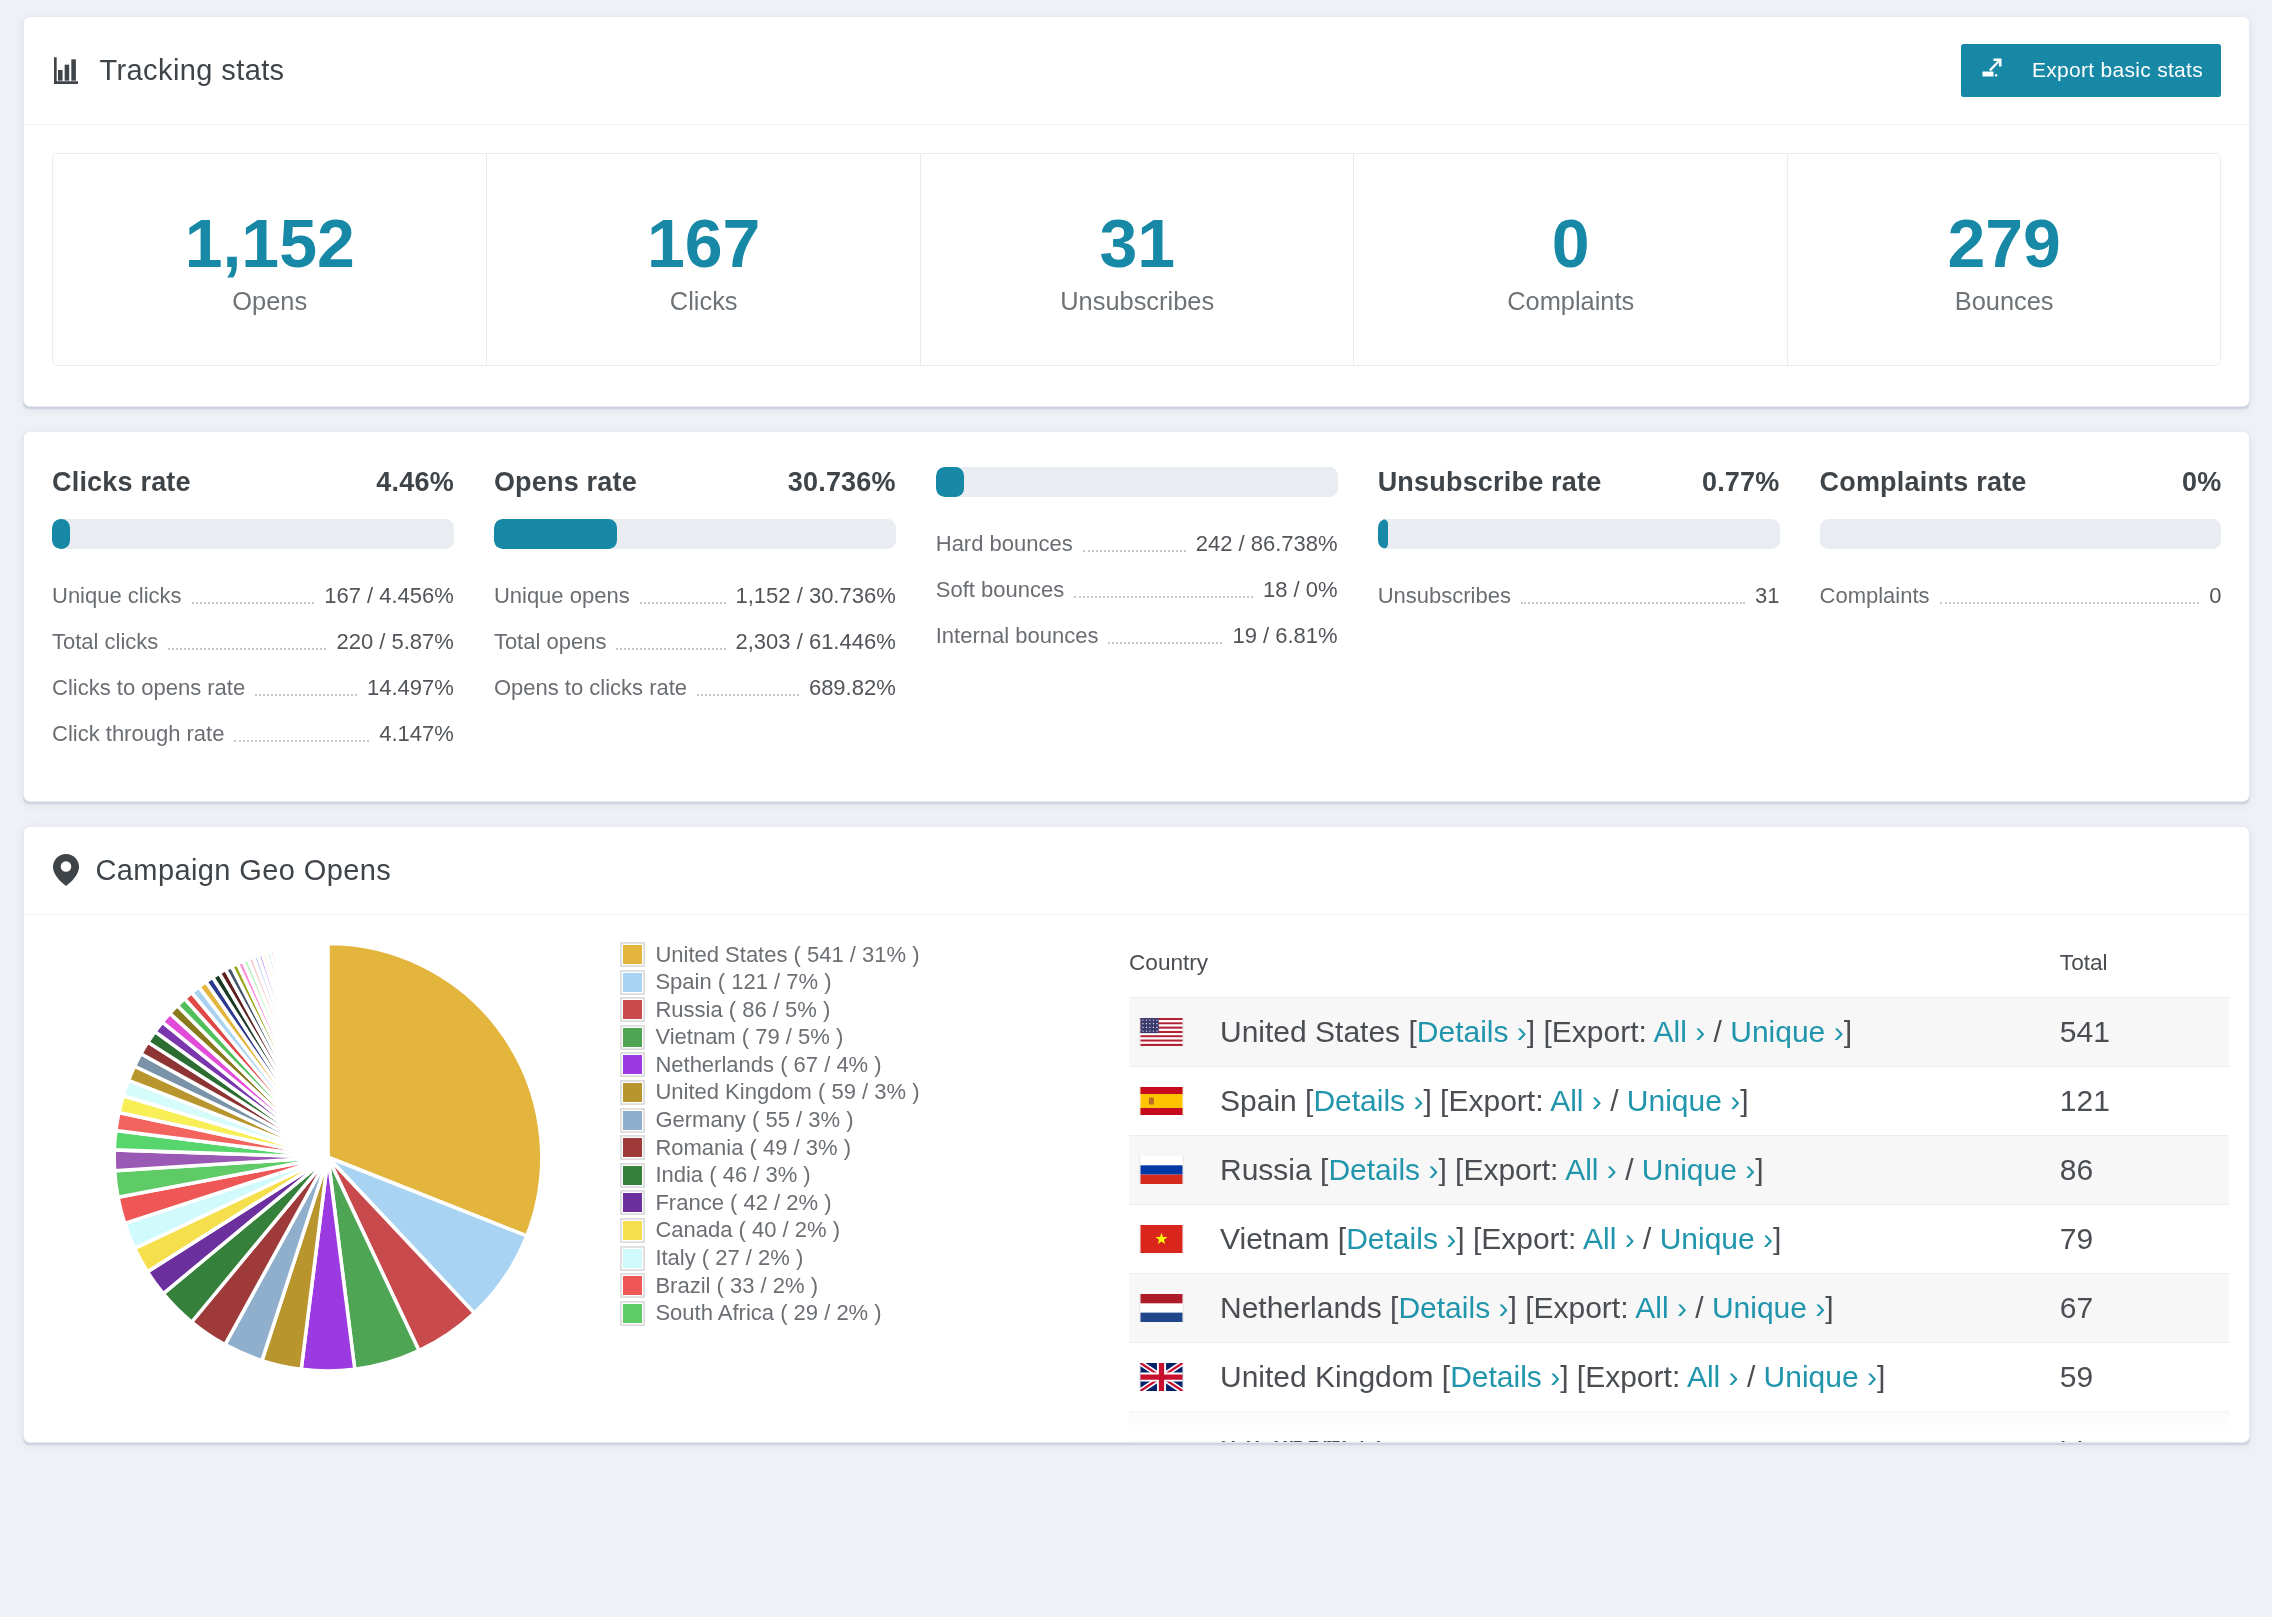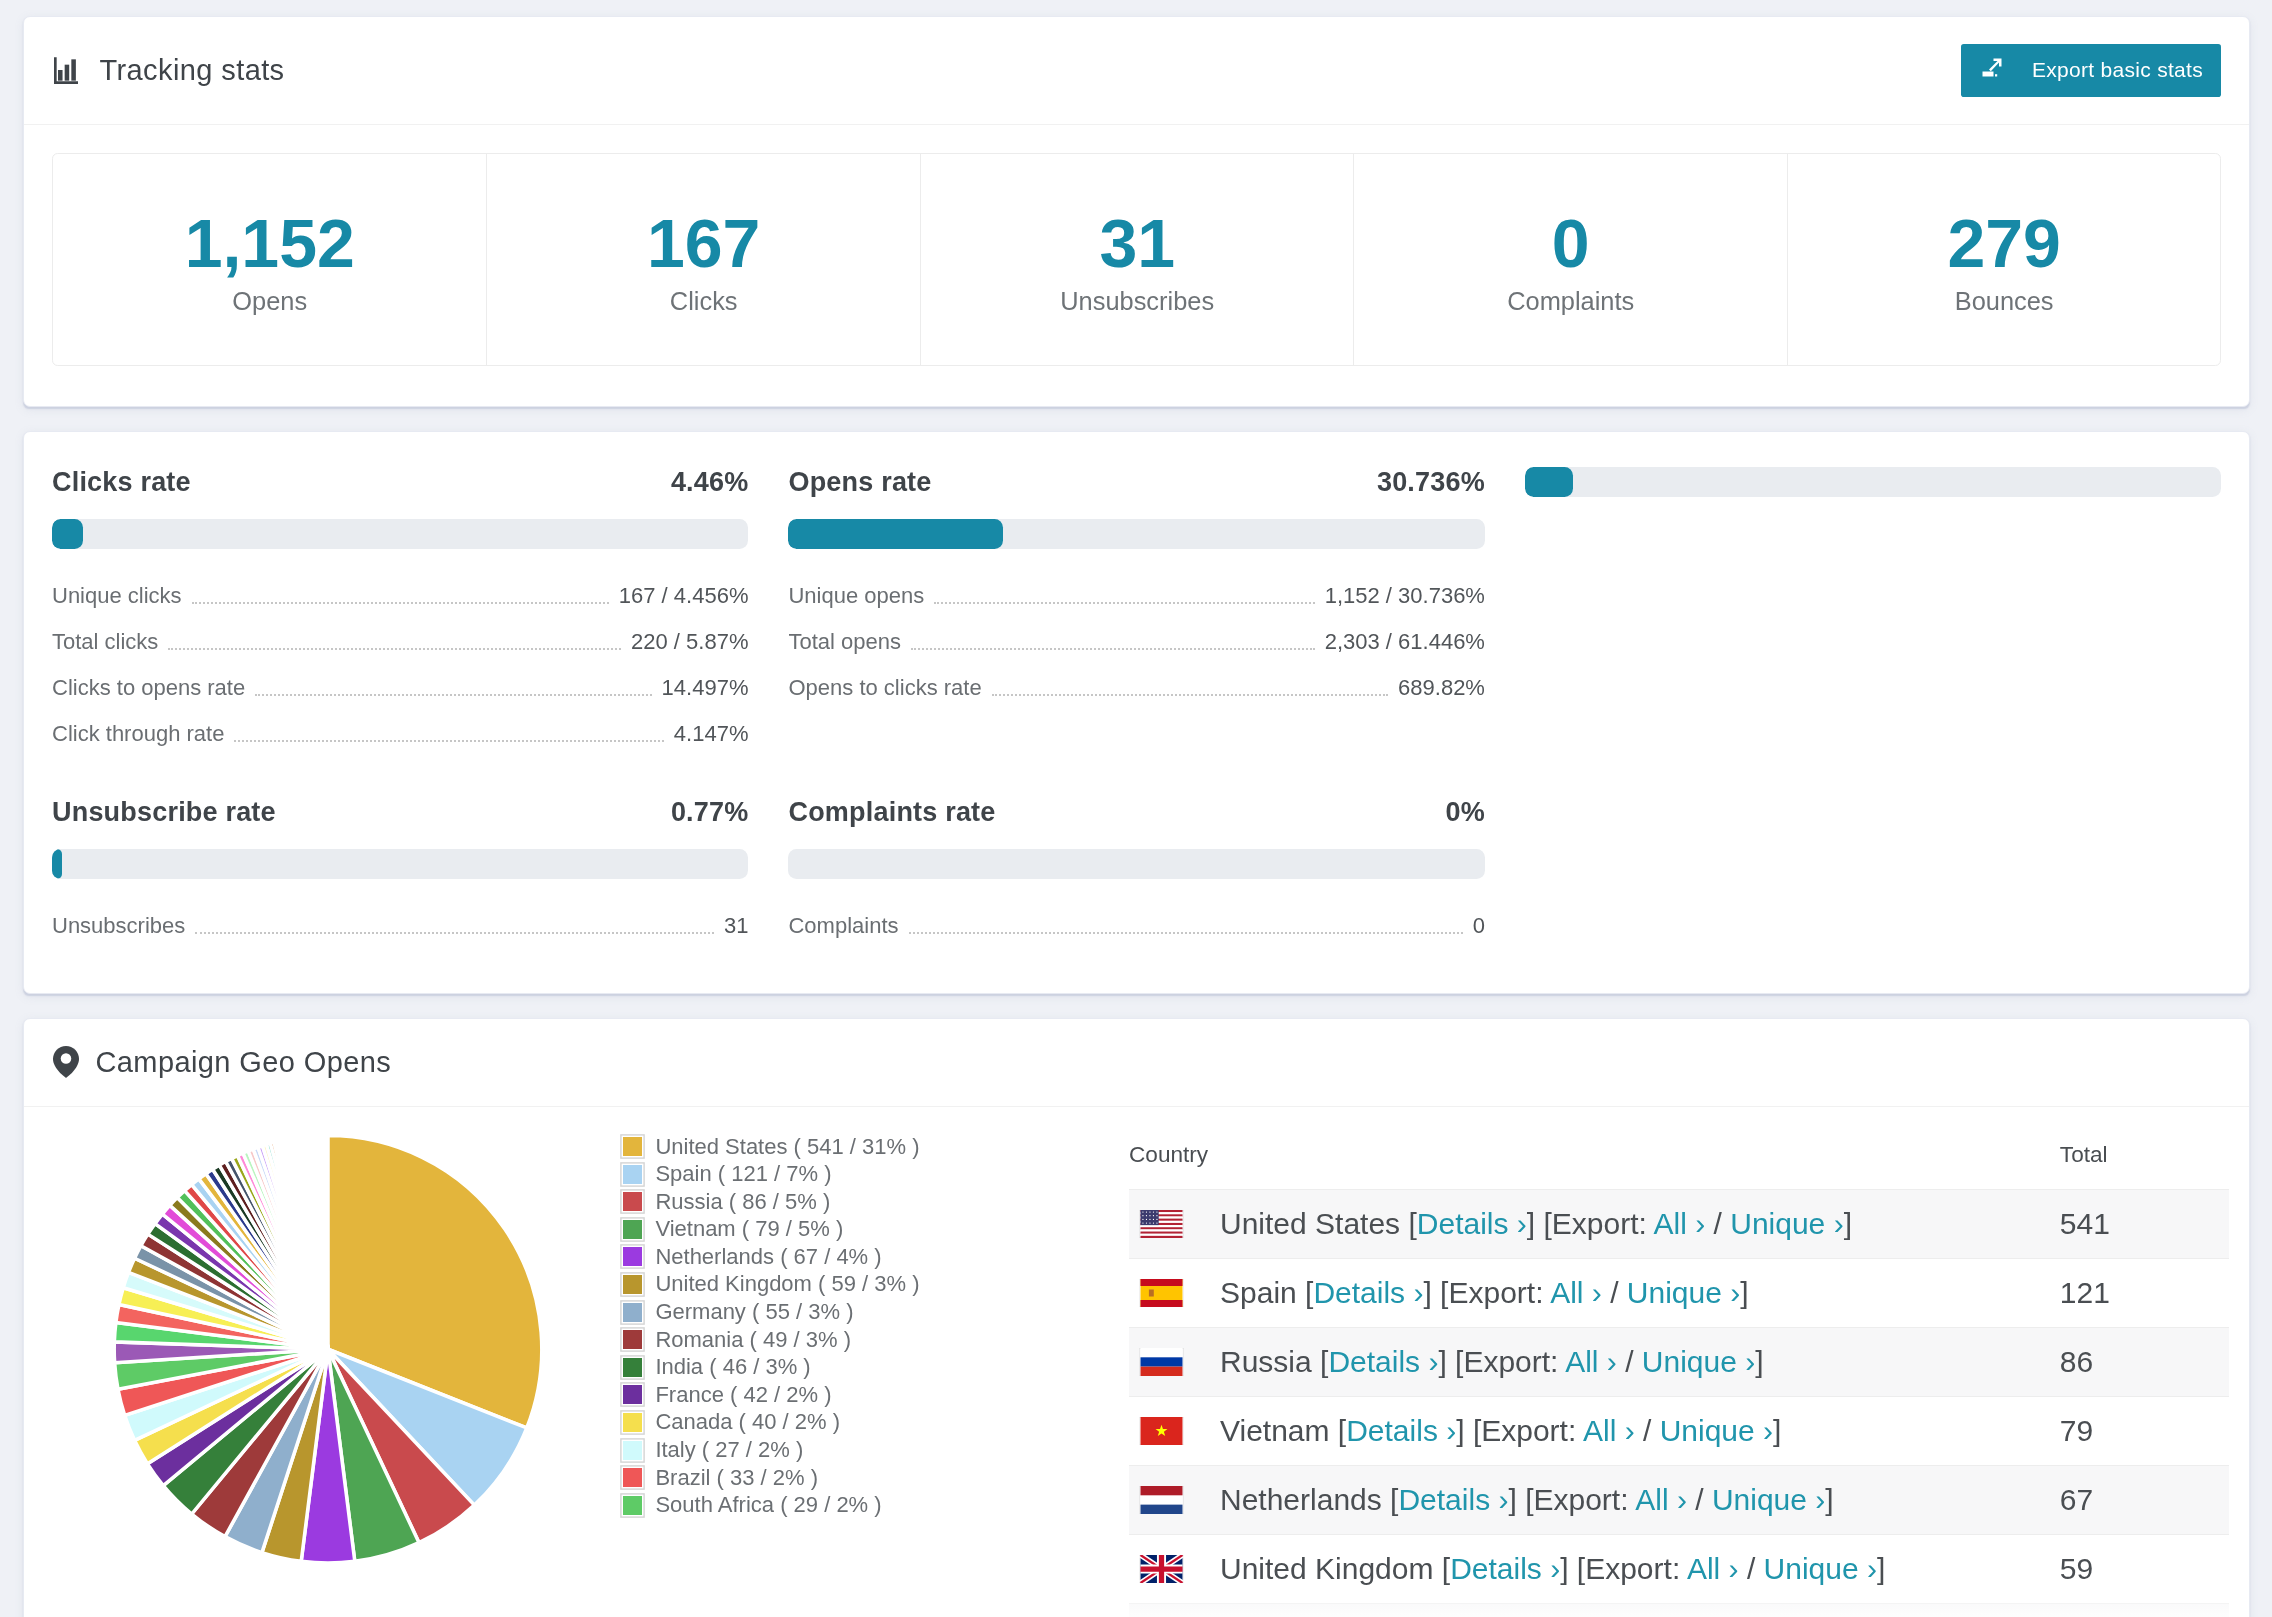--- a/index.html
+++ b/index.html
@@ -15,21 +15,21 @@
     font-family:inherit;font-size:21px;padding:12px 18.4px;border-radius:2.8px;cursor:pointer;letter-spacing:0.3px;}
   
   .summary-grid{display:grid;grid-template-columns:repeat(5,1fr);margin:28px 28px 40px;
     border:0.7px solid #ececec;border-radius:5.6px;background:#fff;}
   .summary-cell{text-align:center;padding:55px 0 49px;border-left:0.7px solid #ececec;}
   .summary-cell:first-child{border-left:none;}
   .summary-value{font-size:68px;font-weight:bold;color:#1789a6;line-height:1;}
   .summary-label{font-size:25.4px;color:#6e7377;margin-top:10px;}
   
   .rates-card{padding:35px 28px 44px;}
-  .rates-grid{display:grid;grid-template-columns:repeat(3,1fr);column-gap:40px;row-gap:51px;gap:40px;}
+  .rates-grid{display:grid;grid-template-columns:repeat(5,1fr);column-gap:40px;row-gap:51px;gap:40px;}
   .rate-head{display:flex;justify-content:space-between;align-items:baseline;margin-bottom:21px;}
   .rate-title,.rate-value{font-size:27px;font-weight:bold;color:#3f4449;letter-spacing:0.2px;}
   .rate-bar{height:30px;background:#e9ecf0;border-radius:8.5px;margin-bottom:24px;overflow:hidden;position:relative;}
   .rate-fill{position:absolute;left:0;top:0;bottom:0;background:#1789a6;border-radius:8.5px;}
   .rate-row{display:flex;align-items:flex-end;padding:10px 0;font-size:22px;}
   .rate-row .lbl{color:#6a6e72;white-space:nowrap;}
   .rate-row .leader{flex:1;border-bottom:2.1px dotted #c6c6c6;margin:0 10px 5px;}
   .rate-row .val{color:#515559;white-space:nowrap;}
   
   .geo-card{height:615px;overflow:hidden;position:relative;}
@@ -167,20 +167,37 @@
             <div class="rate-row">
               <span class="lbl">Opens to clicks rate</span>
               <span class="leader"></span>
               <span class="val">689.82%</span>
             </div>
           </div>
         </div>
         <div class="rate-block">
           <div class="rate-bar">
             <div class="rate-fill" style="width: max(6.927%, 10px);"></div>
+          </div>
+          <div class="rate-rows">
+            <div class="rate-row">
+              <span class="lbl">Hard bounces</span>
+              <span class="leader"></span>
+              <span class="val">242 / 86.738%</span>
+            </div>
+            <div class="rate-row">
+              <span class="lbl">Soft bounces</span>
+              <span class="leader"></span>
+              <span class="val">18 / 0%</span>
+            </div>
+            <div class="rate-row">
+              <span class="lbl">Internal bounces</span>
+              <span class="leader"></span>
+              <span class="val">19 / 6.81%</span>
+            </div>
           </div>
         </div>
         <div class="rate-block">
           <div class="rate-head">
             <div class="rate-title">Unsubscribe rate</div>
             <div class="rate-value">0.77%</div>
           </div>
           <div class="rate-bar">
             <div class="rate-fill" style="width: max(0.77%, 10px);"></div>
           </div>

